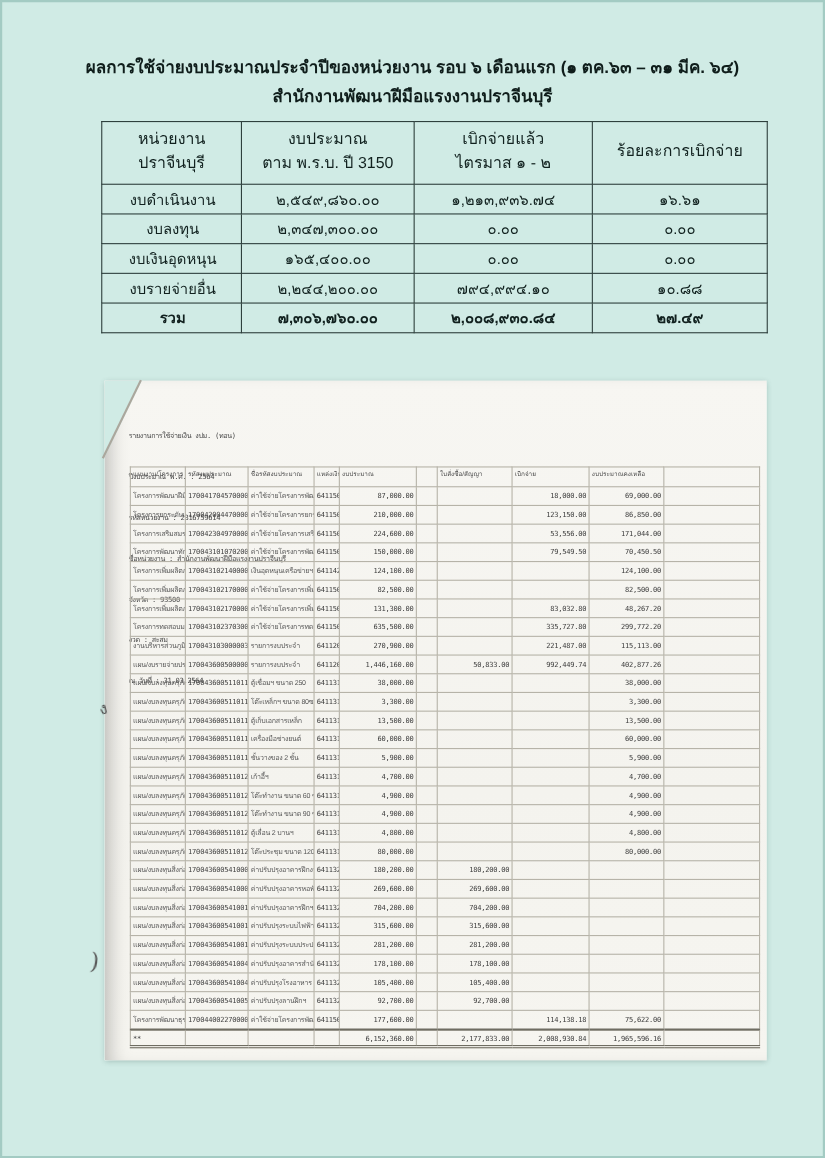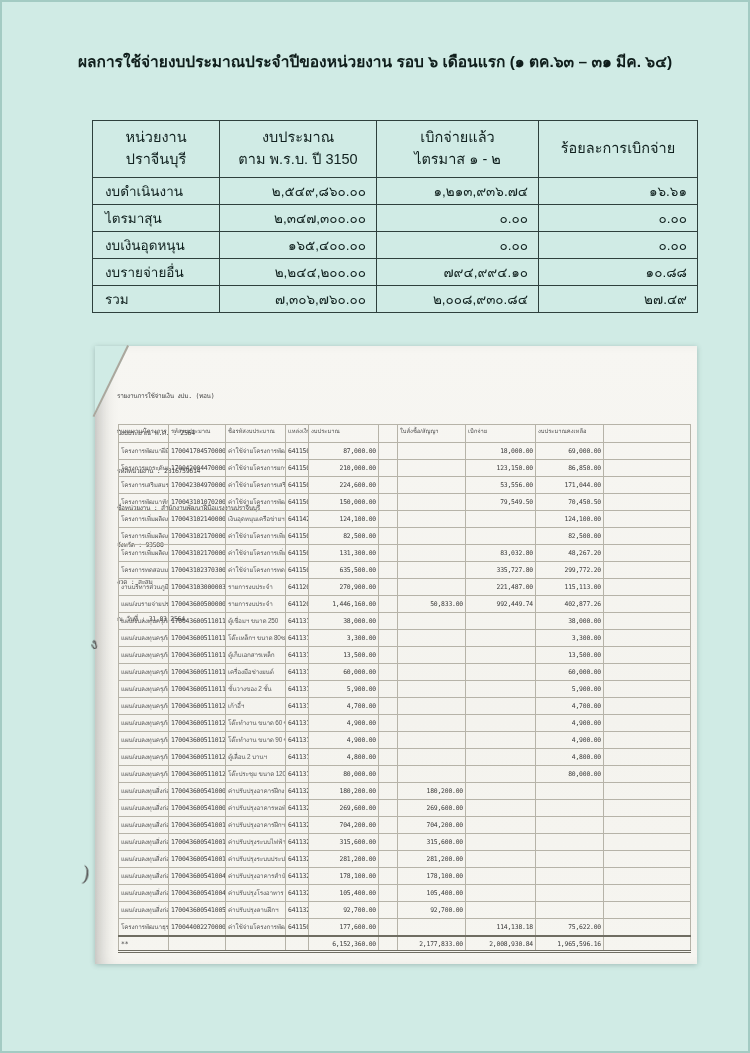--- a/index.html
+++ b/index.html
@@ -8,28 +8,28 @@
     background:#d0ebe5;
     box-shadow:inset 0 0 0 2px rgba(125,176,167,.55);
     font-family:"Liberation Sans", sans-serif;
     overflow:hidden;
   }
   
   .title{position:absolute; top:48px; left:0; width:100%; text-align:center;
     font-weight:700; font-size:15.5px; line-height:1.75; color:#0f1d1b;}
   
   .sumtab{position:absolute; left:92px; top:110px; width:605px;
-    border-collapse:collapse; table-layout:fixed; color:#11211f;margin-top:10px;}
+    border-collapse:collapse; table-layout:fixed; color:#11211f;}
   .sumtab th,.sumtab td{border:1px solid #2e403d;}
   .sumtab th{font-weight:400; font-size:14.5px; padding:6px 2px; line-height:1.5; text-align:center;}
-  .sumtab td{font-size:13.5px; height:26px; padding:0 10px;}
+  .sumtab td{font-size:13.5px; height:26px; padding:0 10px;text-align:center;}
   .c-name{text-align:left; padding-left:12px !important;}
   .c-num{text-align:right;}
   .sumtab td:last-child{font-weight:400;}
-  .sumtab tr.bold td{font-weight:400;}
+  .sumtab tr.bold td{font-weight:700;}
   
   .scan{position:absolute; left:95px; top:322px; width:602px; height:618px;
     background:linear-gradient(180deg,#f7f6f2 0%,#f4f3ee 60%,#f6f5f0 100%);
     box-shadow:inset 16px 0 20px -14px rgba(0,0,0,.30), 0 1px 5px rgba(50,80,75,.30);margin-top:24px;}
   .fold{position:absolute; top:0; left:0; width:34px; height:70px;
     background:#d0ebe5; clip-path:polygon(0 0,100% 0,0 100%);}
   .crease{position:absolute; left:34px; top:0; width:79px; height:2px;
     background:#aba79d; transform:rotate(116deg); transform-origin:0 0;}
   .scan-meta{position:absolute; left:22px; top:9px;
     font-family:"DejaVu Sans Mono", monospace; font-size:6.5px; line-height:9.3px;
@@ -56,20 +56,21 @@
   .pen1{left:-5px; top:286px; font-size:15px; color:#4d4d4d; transform:rotate(-14deg);}
   .pen2{left:-13px; top:516px; font-size:21px; color:#595959; transform:rotate(8deg);}
 </style>
 </head>
 <body>
 
 <div class="canvas">
 
   <div class="title">
     <div>ผลการใช้จ่ายงบประมาณประจำปีของหน่วยงาน รอบ ๖ เดือนแรก (๑ ตค.๖๓ – ๓๑ มีค. ๖๔)</div>
+    <div>สำนักงานพัฒนาฝีมือแรงงานปราจีนบุรี</div>
   </div>
 
   <table class="sumtab">
     <colgroup>
         <col style="width:127px">
         <col style="width:157px">
         <col style="width:162px">
         <col style="width:159px">
       </colgroup>
     <thead>
@@ -99,21 +100,21 @@
     <tbody>
 
         <tr>
           <td class="c-name">งบดำเนินงาน</td>
           <td class="c-num">๒,๕๔๙,๘๖๐.๐๐</td>
           <td class="c-num">๑,๒๑๓,๙๓๖.๗๔</td>
           <td class="c-num">๑๖.๖๑</td>
         </tr>
 
         <tr>
-          <td class="c-name">ไตรมาสุน</td>
+          <td class="c-name">งบลงทุน</td>
           <td class="c-num">๒,๓๔๗,๓๐๐.๐๐</td>
           <td class="c-num">๐.๐๐</td>
           <td class="c-num">๐.๐๐</td>
         </tr>
 
         <tr>
           <td class="c-name">งบเงินอุดหนุน</td>
           <td class="c-num">๑๖๕,๔๐๐.๐๐</td>
           <td class="c-num">๐.๐๐</td>
           <td class="c-num">๐.๐๐</td>

